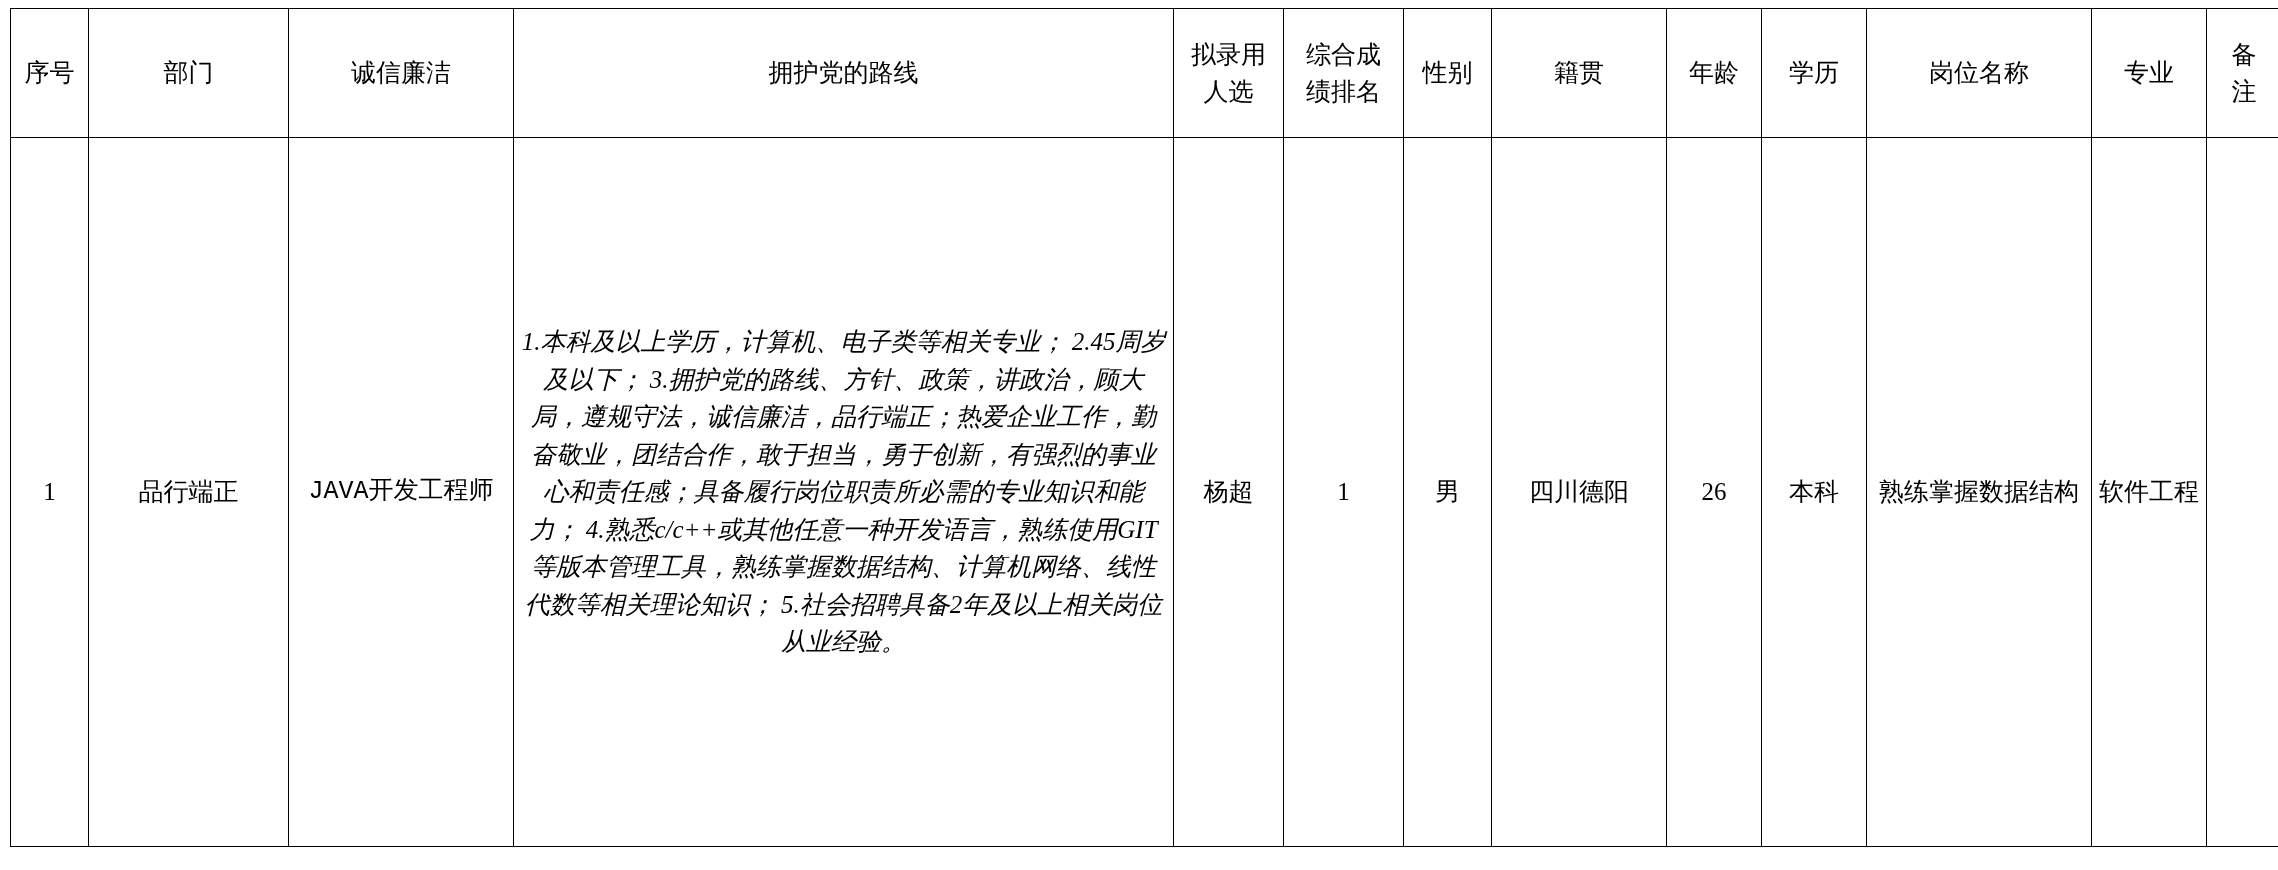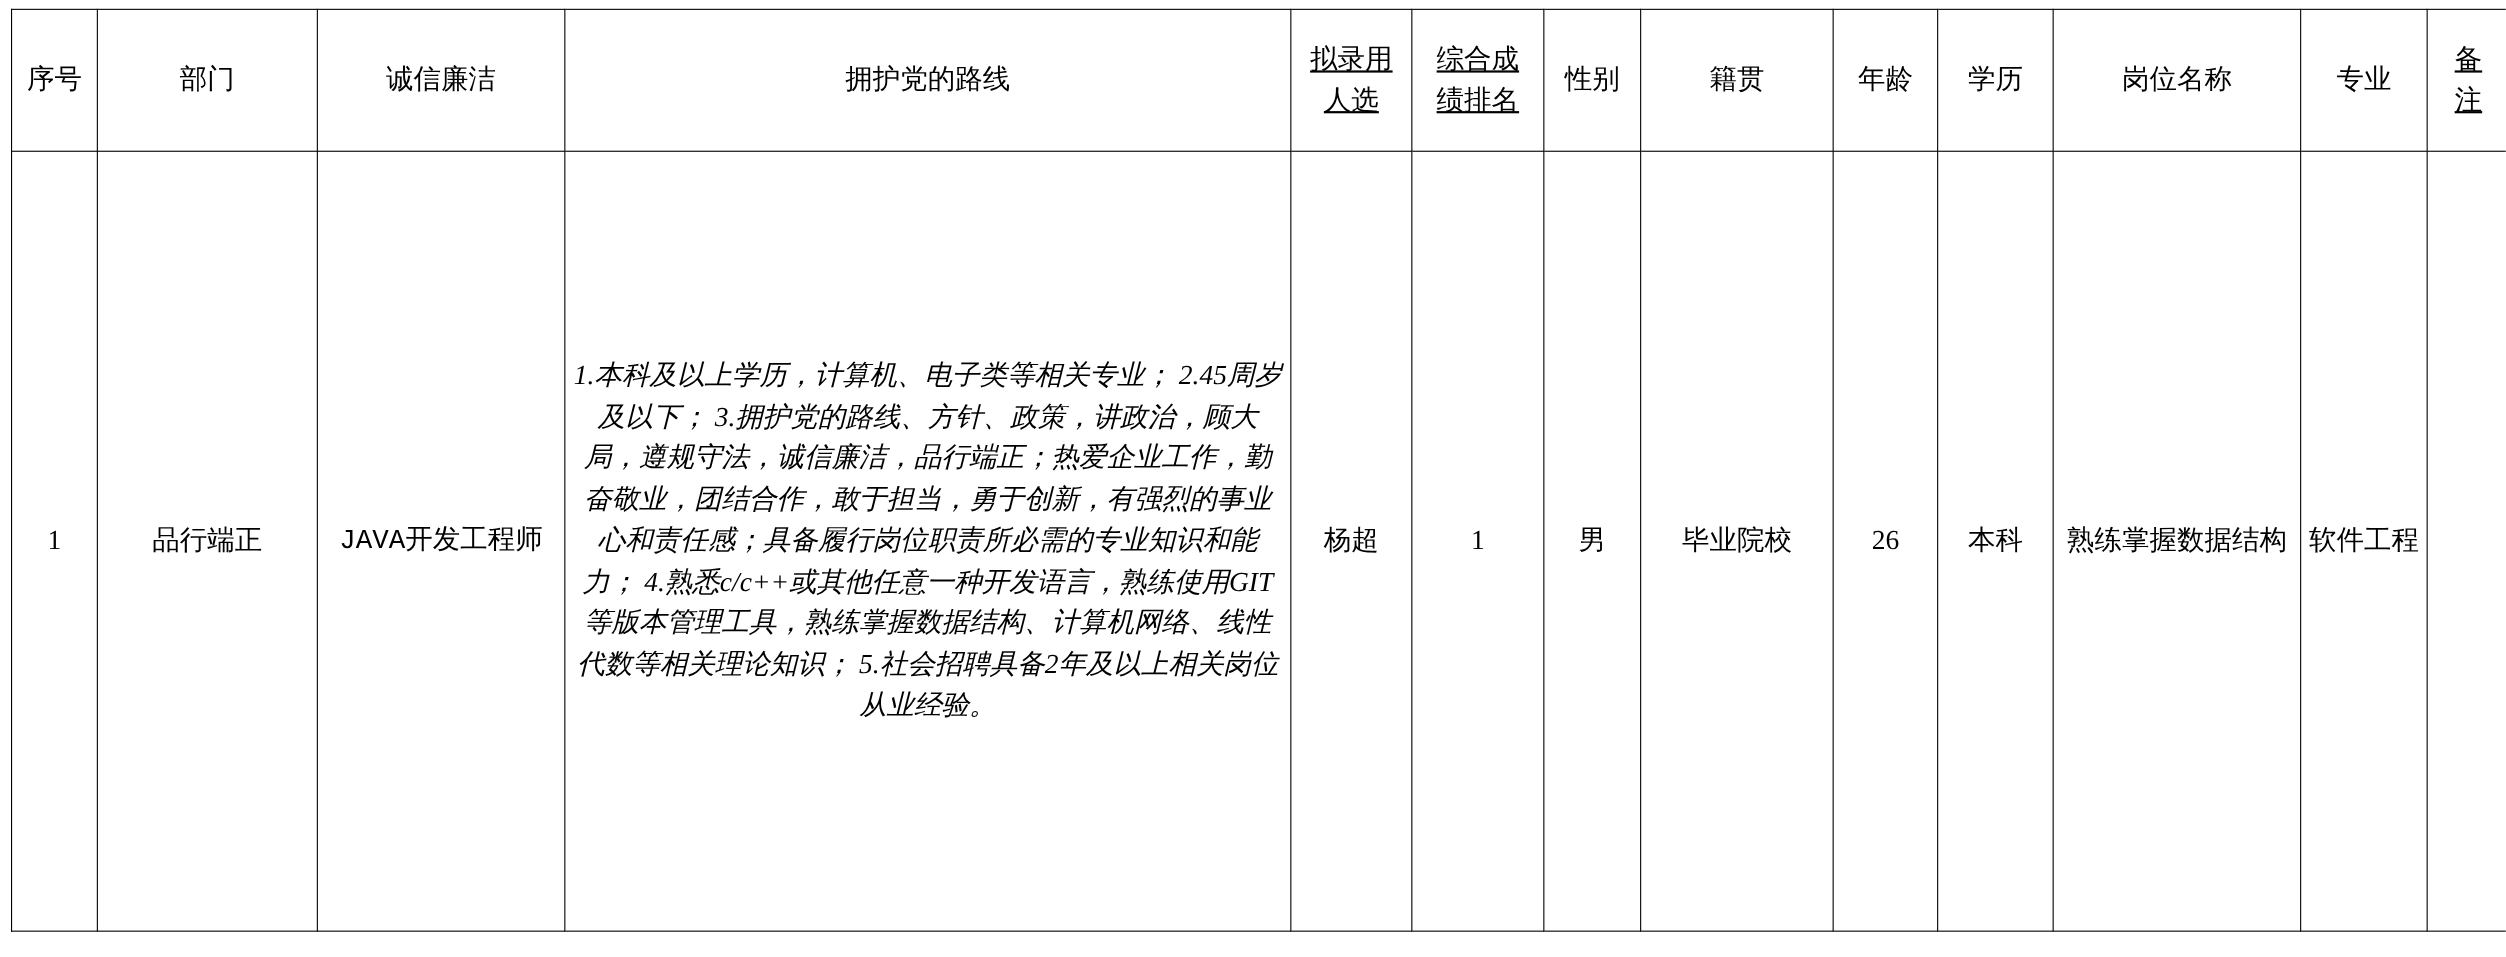--- a/index.html
+++ b/index.html
@@ -36,21 +36,20 @@
     padding: 4px 6px;
     font-size: 25px;
     line-height: 1.5;
   }
   thead td {
     height: 120px;
     font-size: 25.5px;
   }
   .hdr-2line {
     line-height: 1.85;
-    text-decoration: underline;
   }
   .col-seq { width: 78px; }
   .col-dept { width: 200px; }
   .col-post { width: 225px; }
   .col-req { width: 660px; }
   .col-cand { width: 110px; }
   .col-rank { width: 120px; }
   .col-sex { width: 88px; }
   .col-native { width: 175px; }
   .col-age { width: 95px; }
@@ -132,21 +131,21 @@
     </thead>
     <tbody>
       <tr class="body-row">
         <td>1</td>
         <td>品行端正</td>
         <td class="post-cell">JAVA开发工程师</td>
         <td class="left-top">1.本科及以上学历，计算机、电子类等相关专业；  2.45周岁及以下；  3.拥护党的路线、方针、政策，讲政治，顾大局，遵规守法，诚信廉洁，品行端正；热爱企业工作，勤奋敬业，团结合作，敢于担当，勇于创新，有强烈的事业心和责任感；具备履行岗位职责所必需的专业知识和能力；  4.熟悉c/c++或其他任意一种开发语言，熟练使用GIT等版本管理工具，熟练掌握数据结构、计算机网络、线性代数等相关理论知识；  5.社会招聘具备2年及以上相关岗位从业经验。</td>
         <td>杨超</td>
         <td>1</td>
         <td>男</td>
-        <td>毕业院校</td>
+        <td>四川德阳</td>
         <td>26</td>
         <td>本科</td>
         <td class="school-cell">熟练掌握数据结构</td>
         <td class="major-cell">软件工程</td>
         <td></td>
       </tr>
     </tbody>
   </table>
 </div>
 

